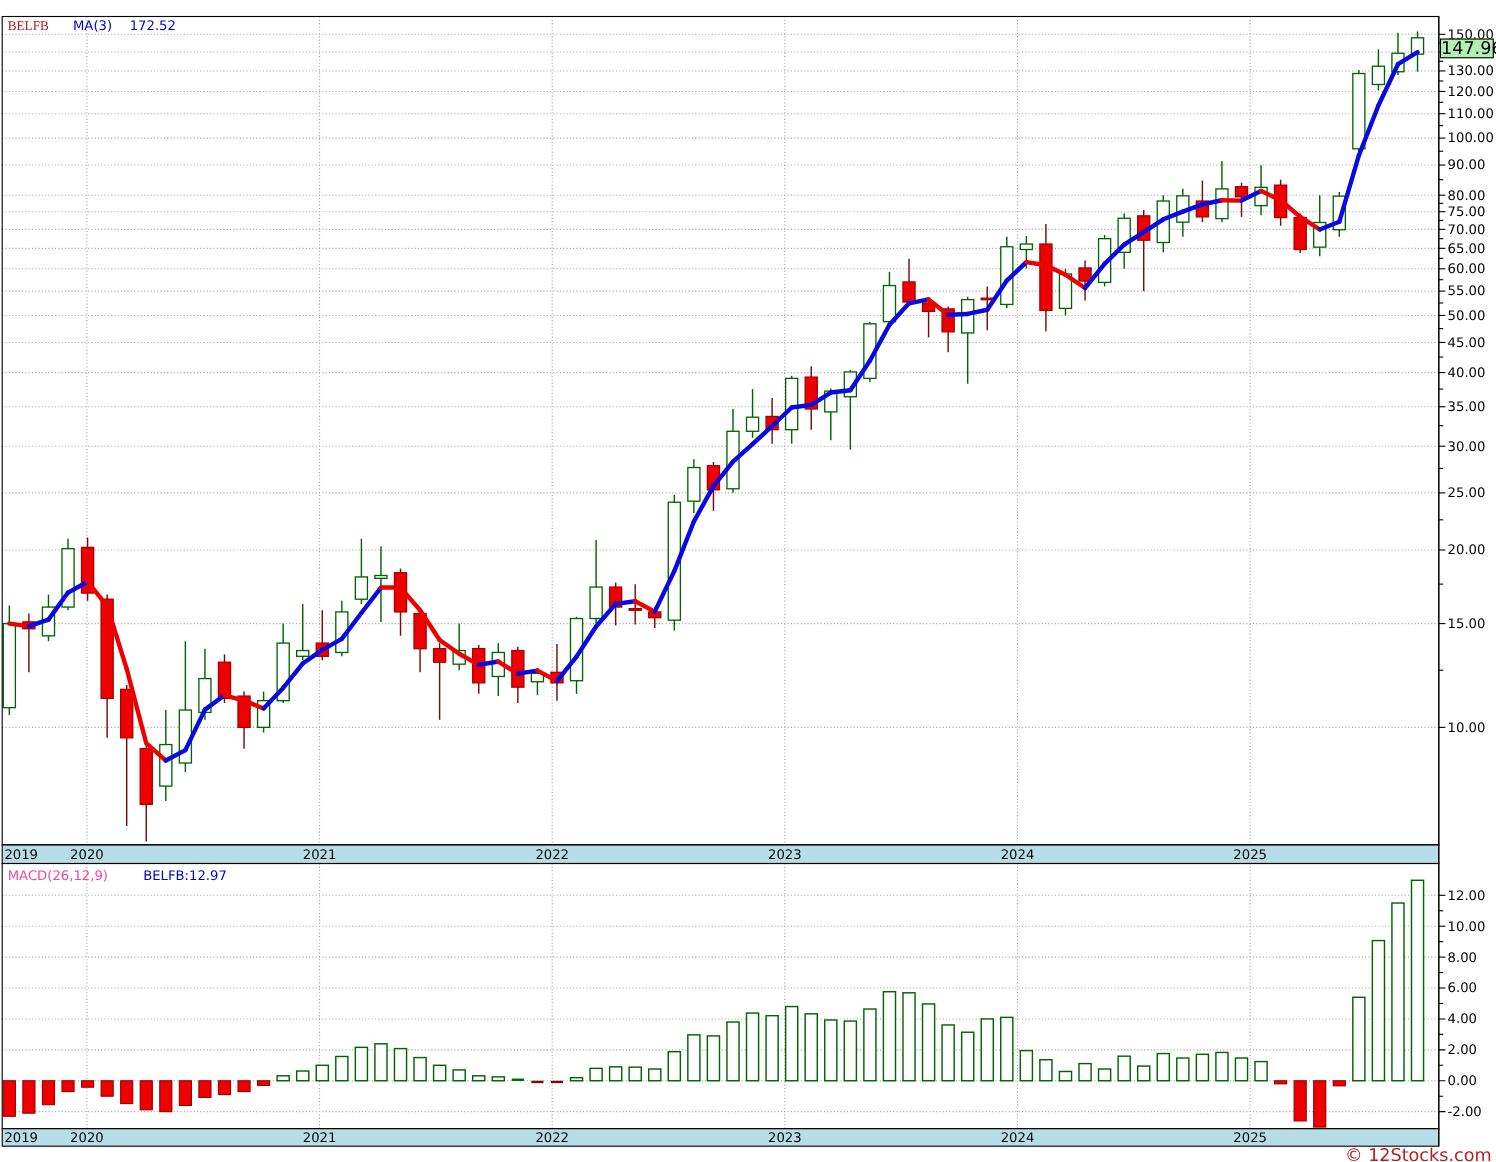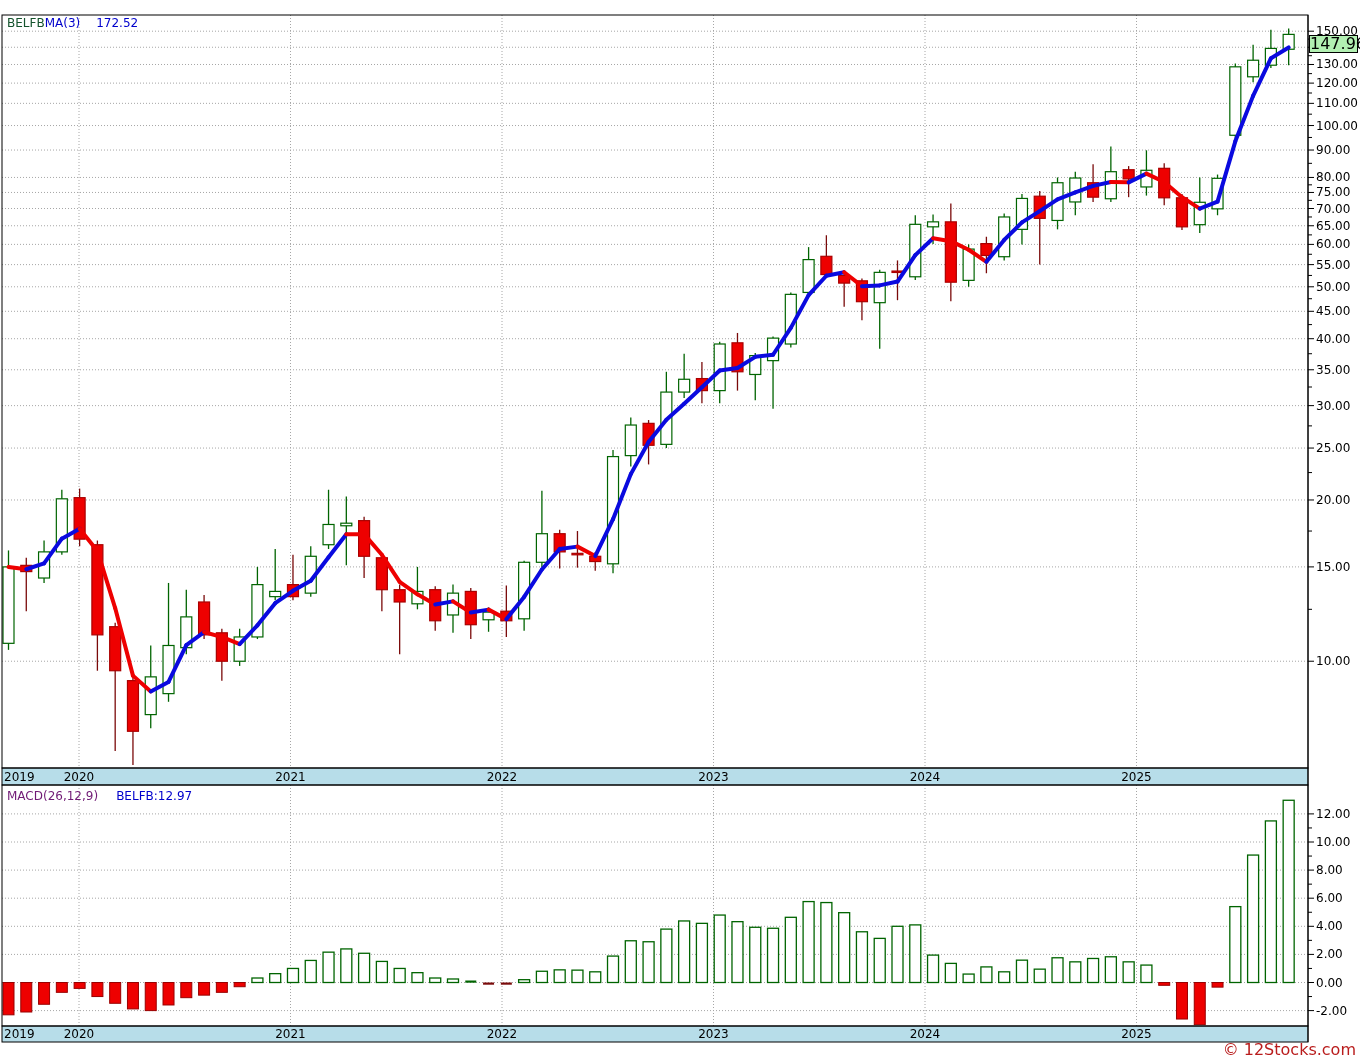--- a/index.html
+++ b/index.html
@@ -2,23 +2,23 @@
 <html><head>
 <meta charset="utf-8">
 <style>
   html,body{margin:0;padding:0;background:#fff;}
   #page{position:relative;width:1360px;height:1056px;background:#fff;overflow:hidden;
         font-family:"DejaVu Sans","Liberation Sans",sans-serif;}
   #chart-title{position:absolute;left:3px;top:0px;font-size:13px;font-weight:bold;color:#000;}
   .legend{position:absolute;font-size:12px;white-space:nowrap;}
   #price-legend{left:7px;top:16px;}
   #macd-legend{left:7px;top:789px;}
-  .lg-green{color:#14532d;}
+  .lg-green{color:#b91c1c;margin-right:22px;font-family:Liberation Serif, serif;}
   .lg-blue{color:#0000cc;}
-  .lg-black{color:#701a75;margin-right:18px;}
+  .lg-black{color:#ec4899;margin-right:32px;}
   .mr{margin-right:16px;}
   #price-badge{position:absolute;left:1309px;top:35px;width:47px;height:16px;background:#b2f0b2;
         border:1px solid #000;font-size:16px;line-height:16px;text-align:center;color:#000;z-index:5;}
   #copyright{position:absolute;right:4px;top:1040px;font-size:16px;color:#b91c1c;}
   svg{position:absolute;left:0;top:0;}
 </style>
 </head>
 <body>
 
 <div id="page">

